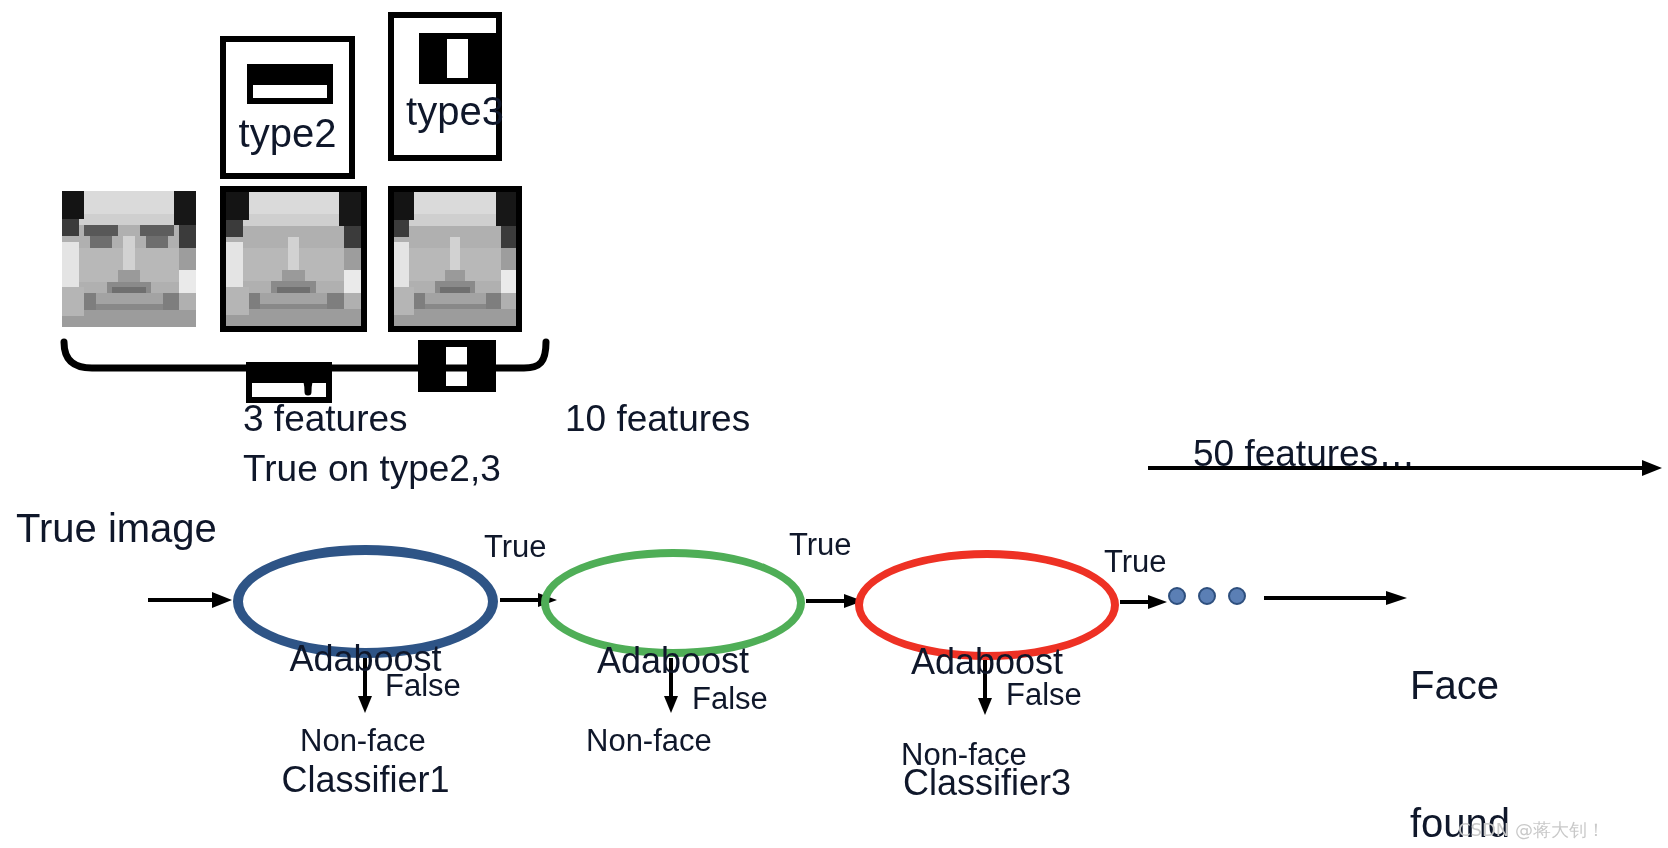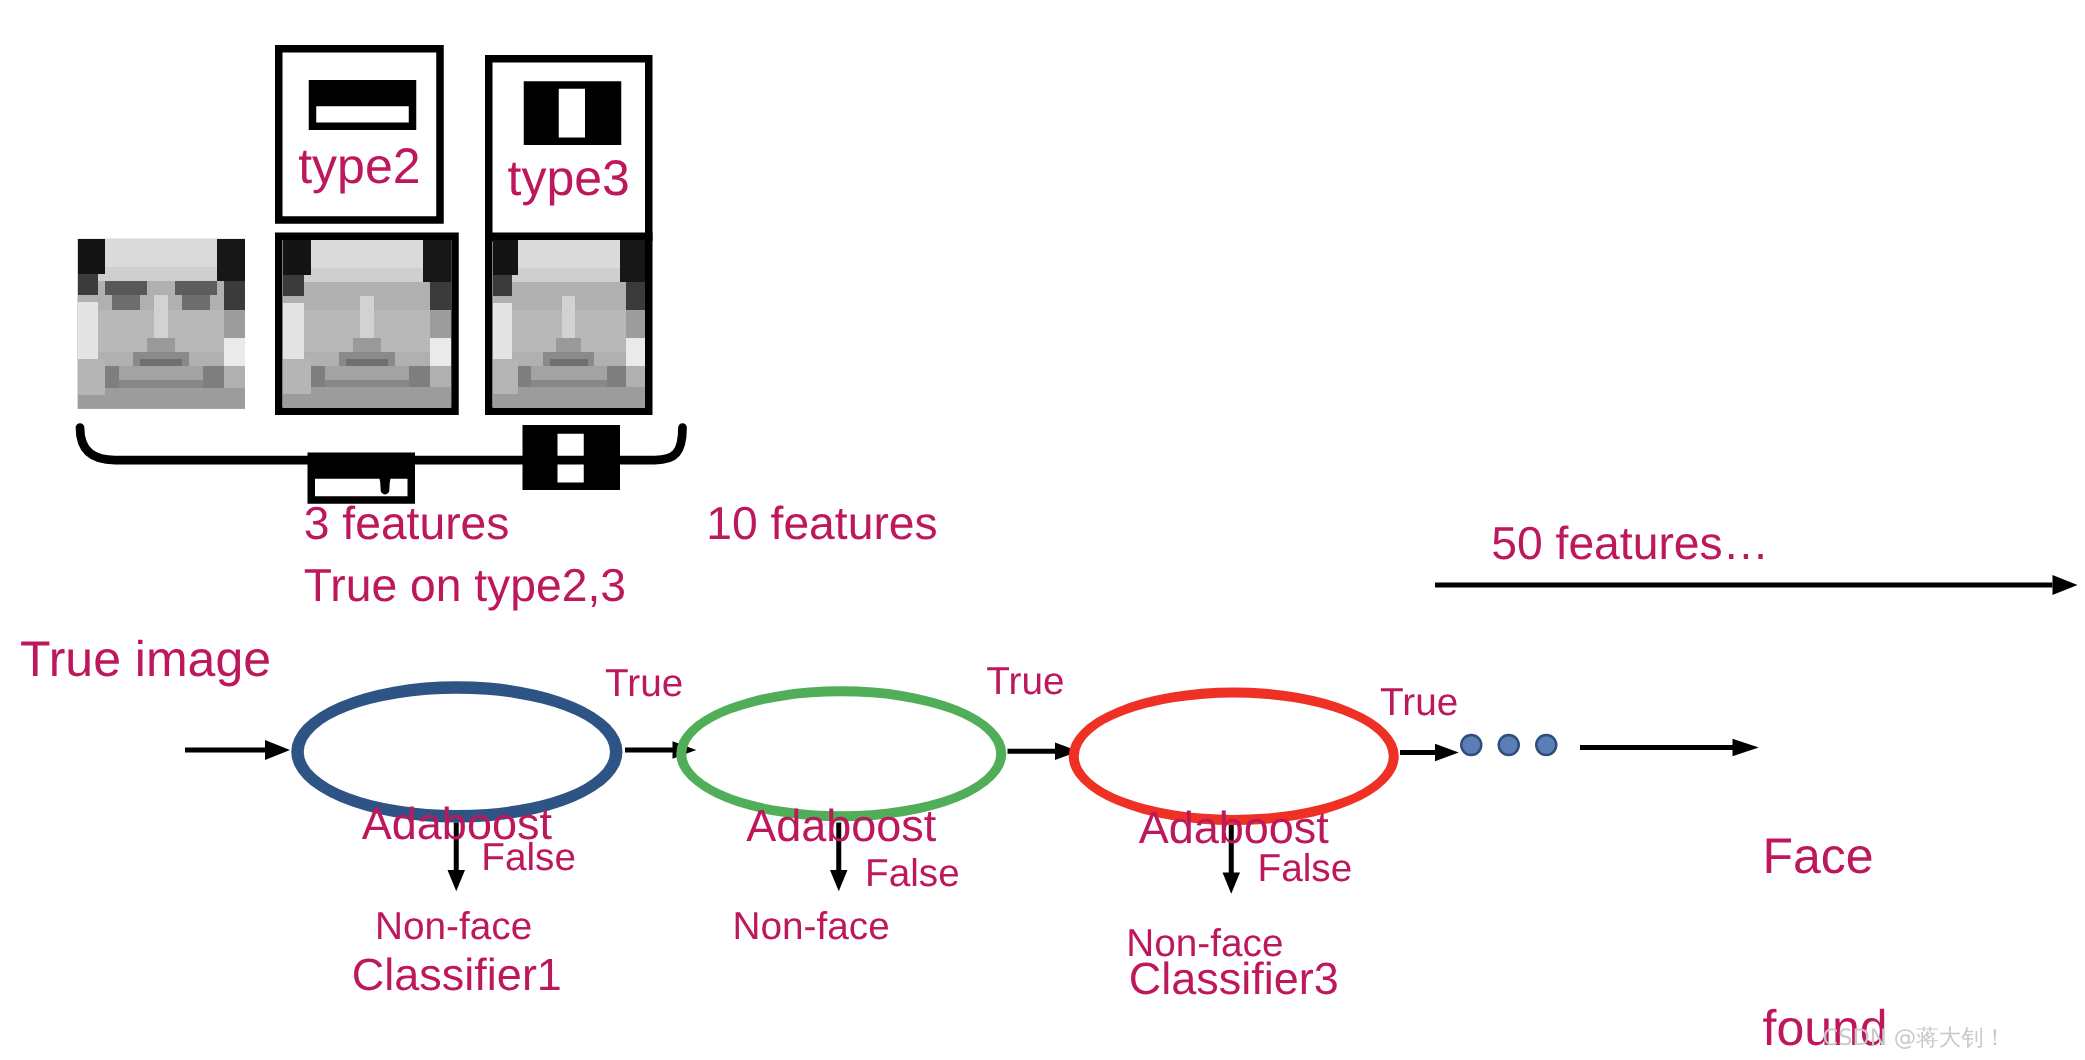--- a/index.html
+++ b/index.html
@@ -57,21 +57,21 @@
   
   .face-thumb {
     background: #b3b3b3;
     position: relative;
     overflow: hidden;
     image-rendering: pixelated;
   }
 
   
   .txt {
-    color: #be185d;
+    color: #0f172a;
     white-space: pre;
     line-height: 1.08;
   }
   .feat-label { font-size: 37px; }
   .big { font-size: 40px; }
   .mid { font-size: 31px; }
   .ellipse-text {
     font-size: 36px;
     text-align: center;
     line-height: 1.12;
@@ -105,21 +105,21 @@
 
 <div id="canvas">
 
   <div class="abs type-box" style="left:220px; top:36px; width:135px; height:143px;">
     <div class="abs haar2" style="left:21px; top:22px; width:86px; height:40px;">
       <div class="white-bar" style="left:6px; bottom:6px; width:74px; height:13px;"></div>
     </div>
     <div class="abs type-label txt" style="left:0; top:70px; width:123px;">type2</div>
   </div>
 
-  <div class="abs type-box" style="left:388px; top:44px; width:134px; height:149px;">
+  <div class="abs type-box" style="left:388px; top:12px; width:114px; height:149px;">
     <div class="abs haar3" style="left:25px; top:15px; width:78px; height:51px;">
       <div class="white-bar" style="left:28px; top:6px; width:21px; height:39px;"></div>
     </div>
     <div class="abs type-label txt" style="left:0; top:72px; width:122px;">type3</div>
   </div>
 
   <div class="abs face-thumb" style="left:62px; top:191px; width:134px; height:136px;">
     <svg width="134" height="136" viewBox="0 0 24 24" preserveAspectRatio="none" shape-rendering="crispEdges">
       <rect x="0" y="0" width="24" height="24" fill="#b0b0b0"></rect>
 
@@ -224,21 +224,21 @@
     </svg>
   </div>
 
   <div class="abs txt feat-label" style="left:243px; top:399px;">3 features</div>
 
   <div class="abs txt feat-label" style="left:243px; top:449px;">True on type2,3</div>
 
   <div class="abs txt feat-label" style="left:565px; top:399px;">10 features</div>
 
 
-  <div class="abs txt feat-label" style="left:1193px; top:415px;">50 features…</div>
+  <div class="abs txt feat-label" style="left:1193px; top:434px;">50 features…</div>
 
   <div class="abs" style="left:1148px; top:458px; width:520px; height:20px;">
     <svg width="520" height="20" viewBox="0 0 520 20">
       <line x1="0" y1="10" x2="494" y2="10" stroke="#000" stroke-width="4"></line>
       <path d="M494 2 L514 10 L494 18 Z" fill="#000"></path>
     </svg>
   </div>
 
   <div class="abs txt big" style="left:16px; top:507px;">True image</div>
 

